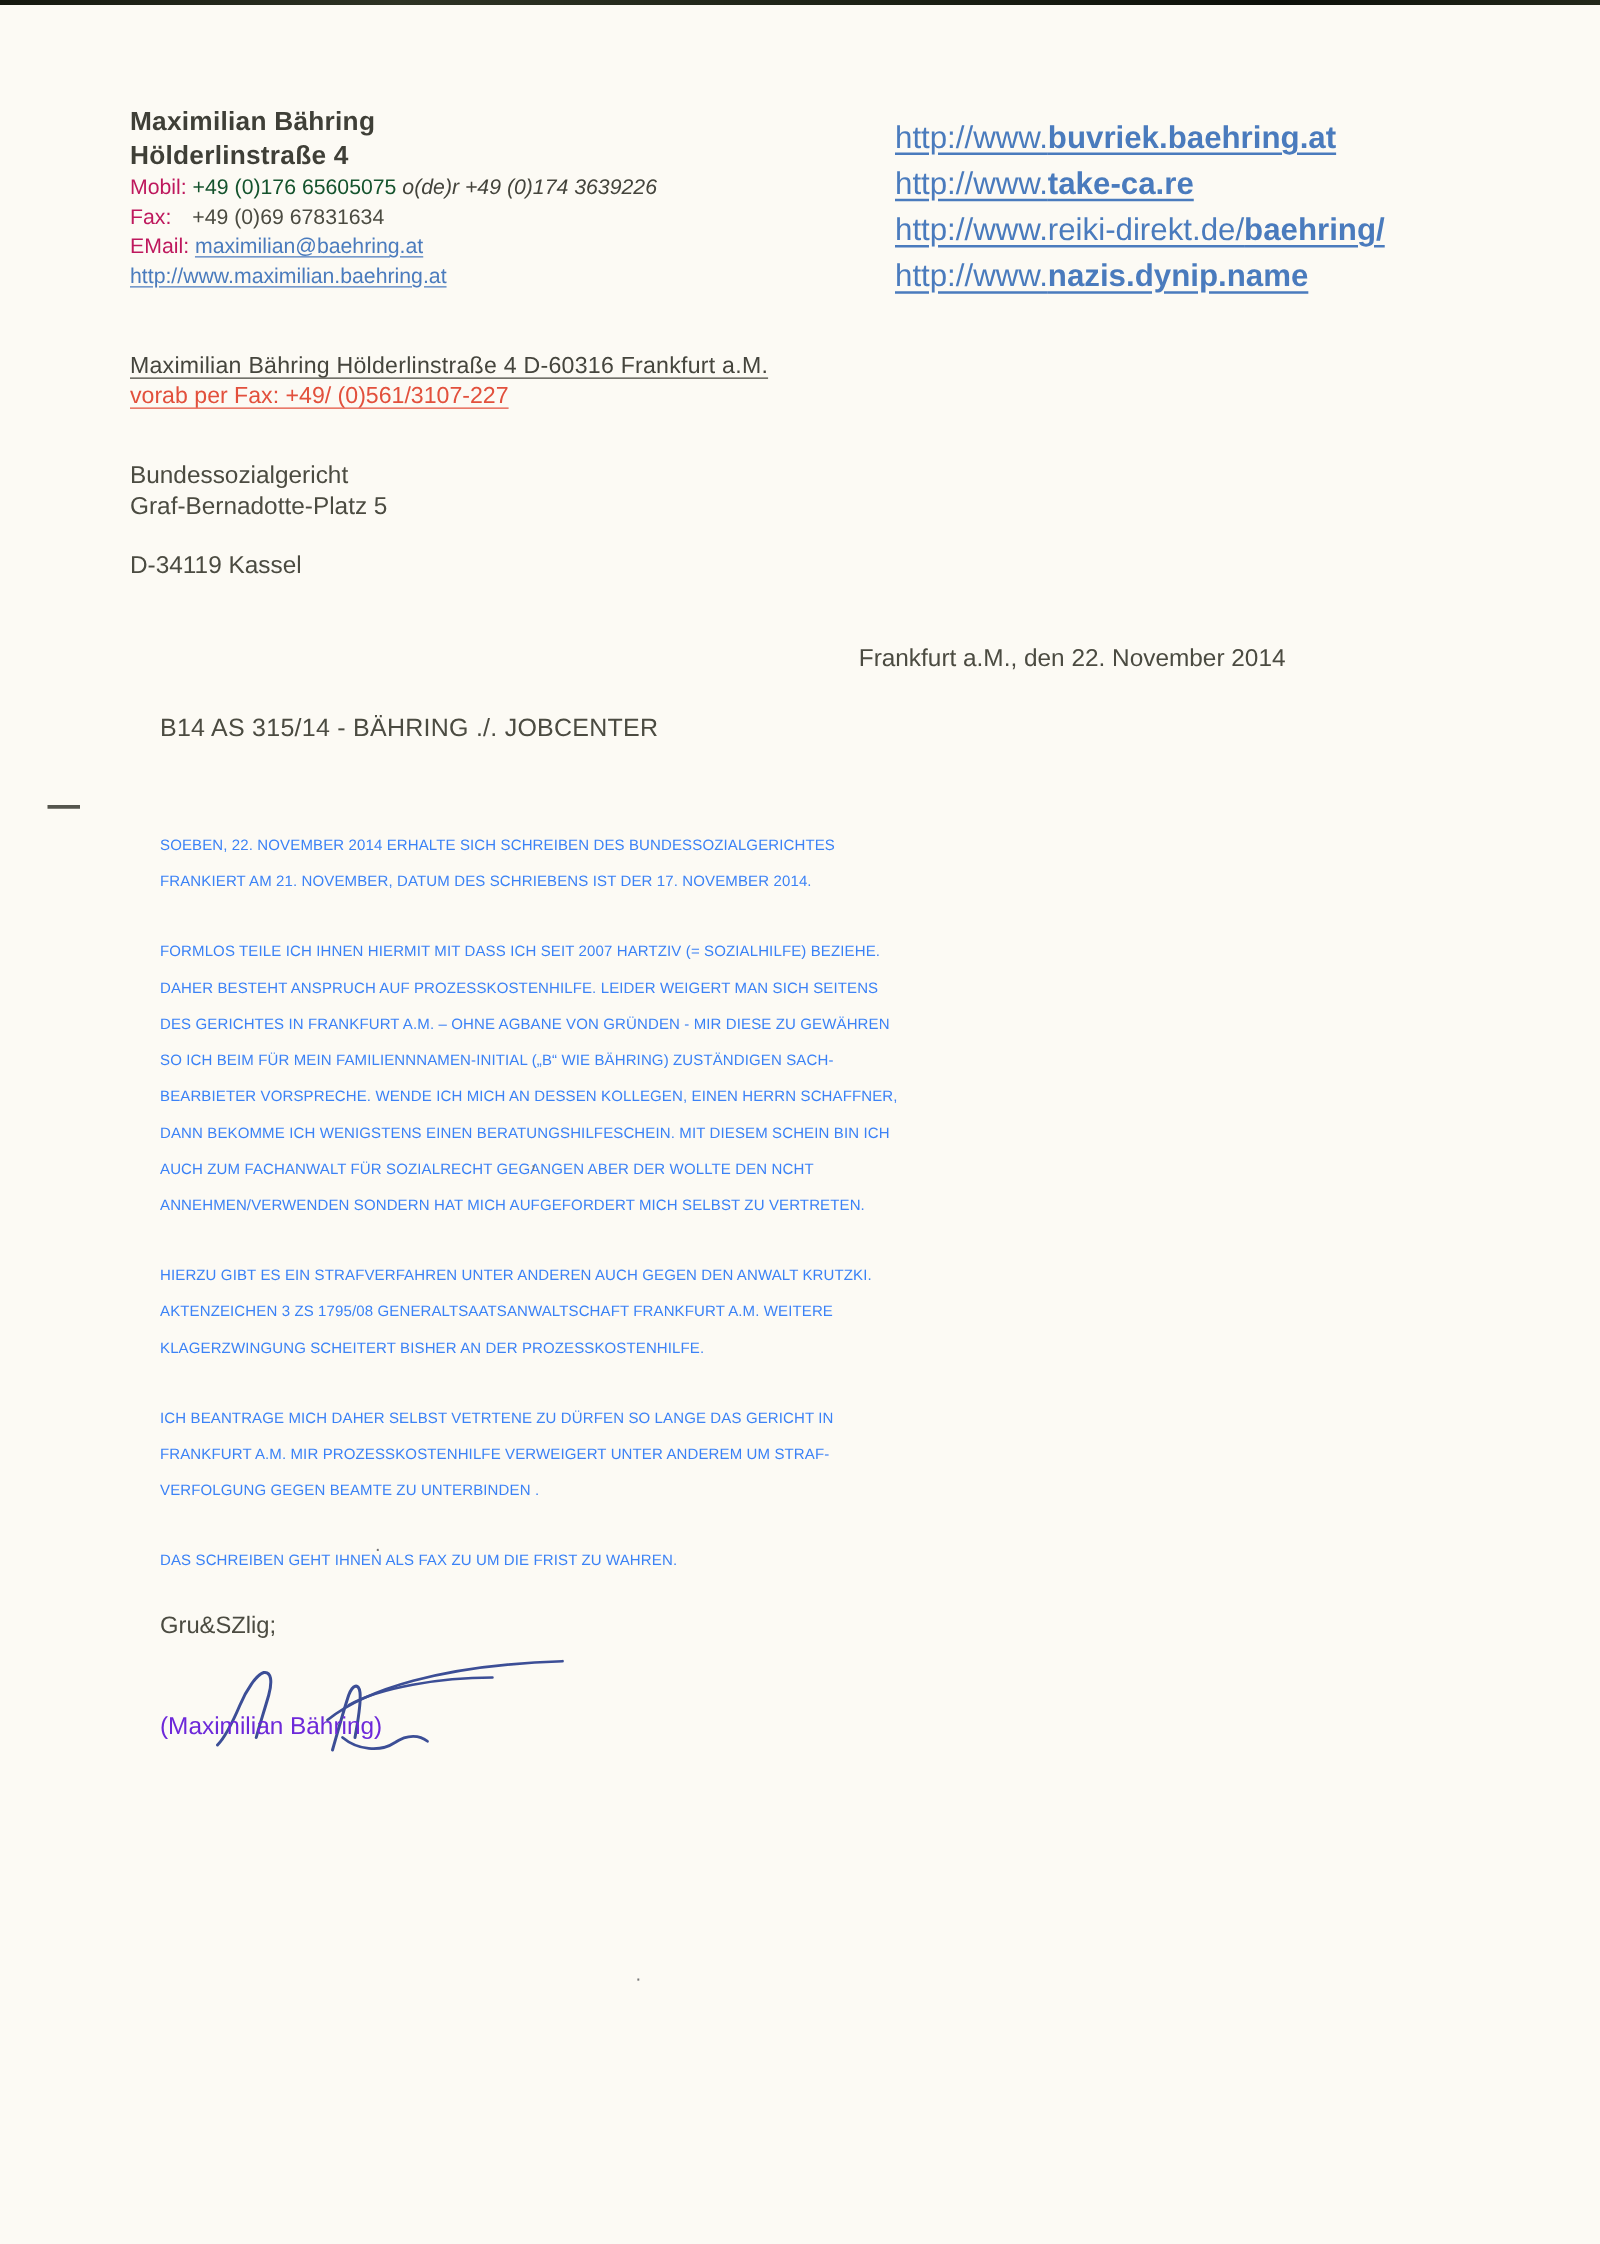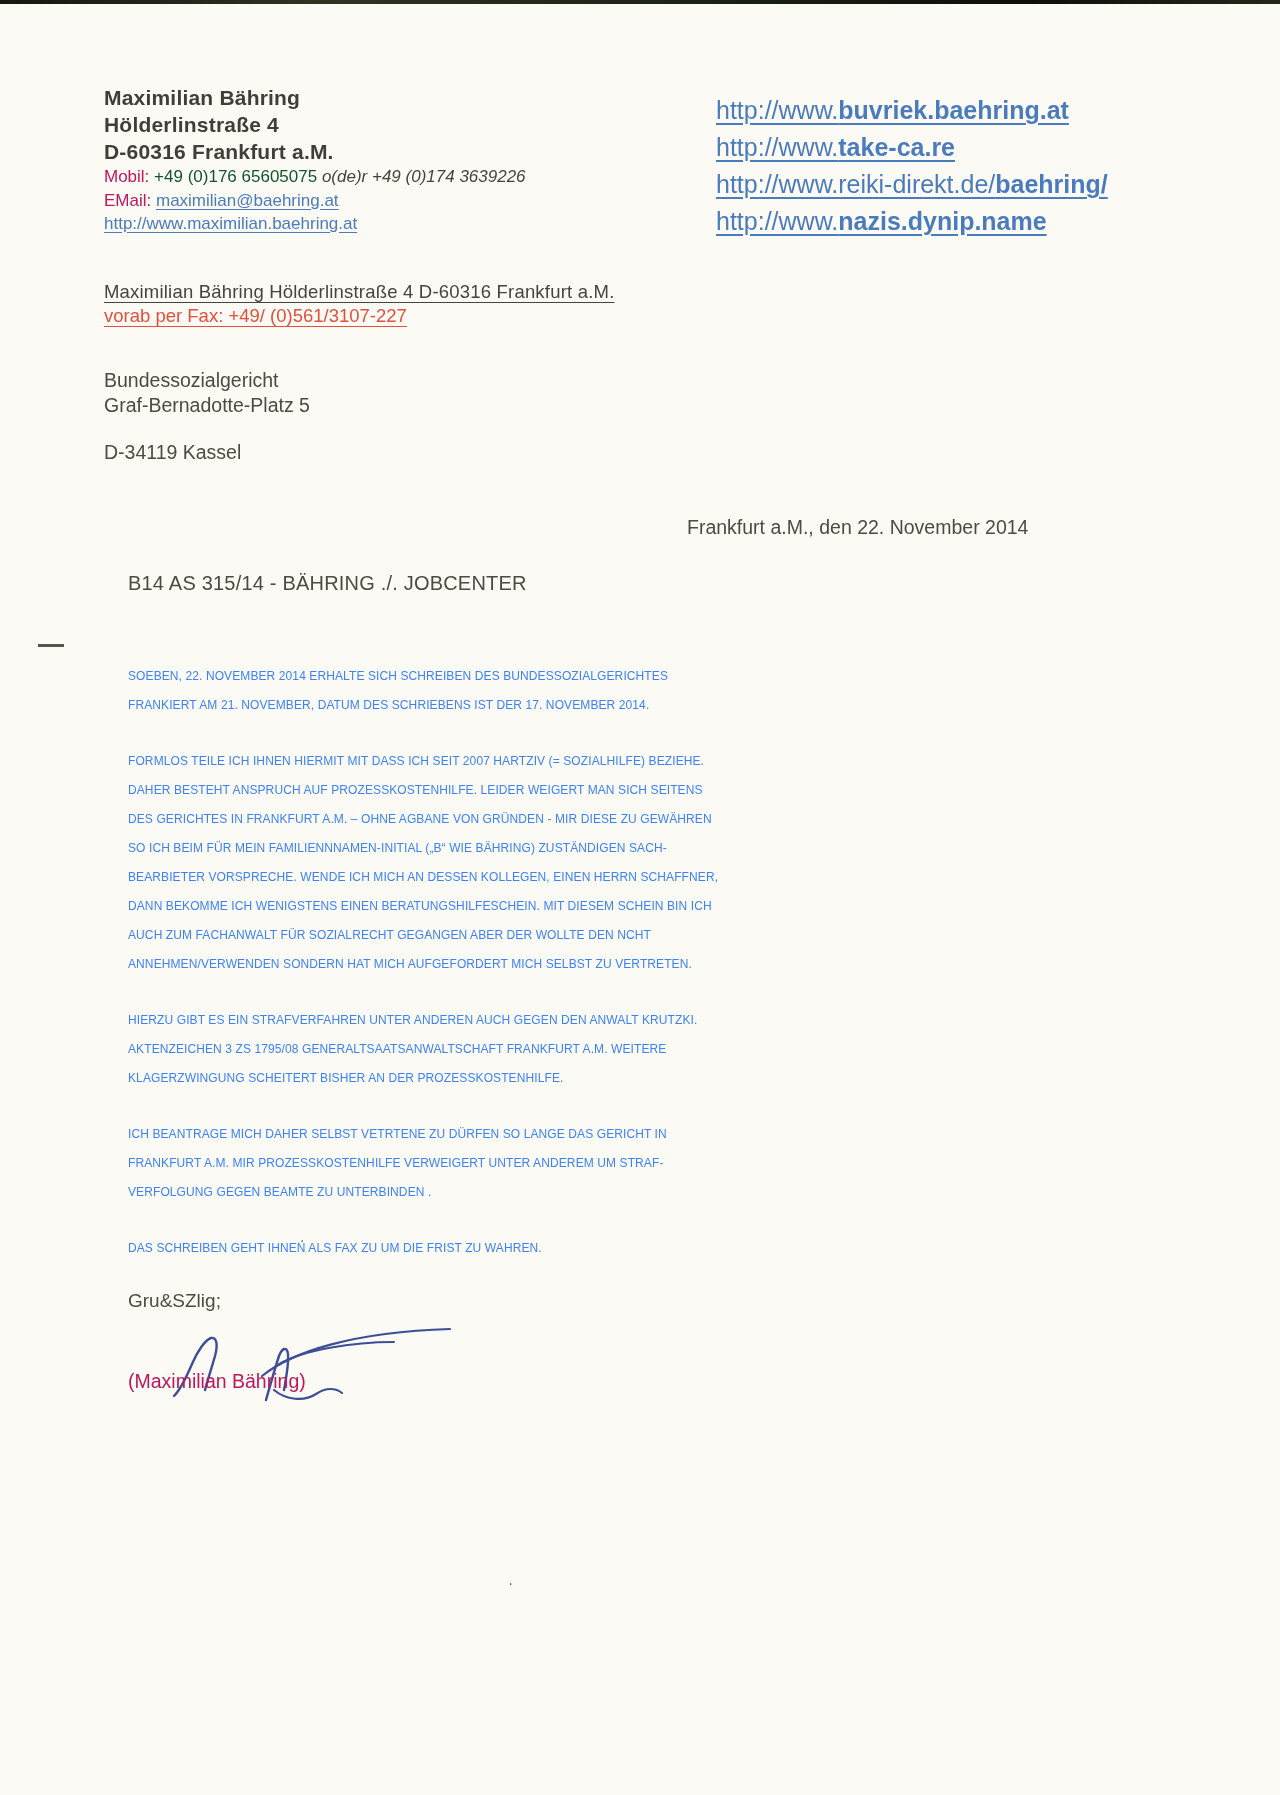--- a/index.html
+++ b/index.html
@@ -43,38 +43,41 @@
   .subject{position:absolute;left:128px;top:572px;font-size:20px;color:#4b4b41;letter-spacing:.2px;text-align:right;}
   .margin-dash{position:absolute;left:38px;top:644px;width:26px;height:2.5px;background:#55554d;}
   .body-text{position:absolute;left:128px;top:662px;width:960px;}
   .para{
     margin:0 0 27px 0;
     font-size:12px;line-height:29px;color:#3b82f6;
     white-space:pre-line;letter-spacing:.1px;
   }
   .closing{font-size:19px;color:#4b4b41;margin-top:12px;}
   .signature{display:block;margin:8px 0 -34px 34px;}
-  .sig-name{font-size:19.5px;color:#be185d;}
+  .sig-name{font-size:19.5px;color:#6d28d9;}
   .artifact{position:absolute;color:#777;font-size:16px;}
 </style>
 </head>
 <body>
 
 <div class="page">
 
   <div class="scan-edge"></div>
 
   <div class="sender">
     <div class="bold-line">Maximilian Bähring</div>
     <div class="bold-line">Hölderlinstraße 4</div>
-    <div class="bold-line">D-60316 Frankfurt a.M.</div>
     <div class="contact">
       <span class="lbl">Mobil:</span>
       <span class="mobil-red">+49 (0)176 65605075</span>
       <span class="mobil-alt">o(de)r +49 (0)174 3639226</span>
+    </div>
+    <div class="contact">
+      <span class="lbl">Fax:</span>
+      <span class="fax-val">+49 (0)69 67831634</span>
     </div>
     <div class="contact">
       <span class="lbl">EMail:</span>
       <span class="doclink">maximilian@baehring.at</span>
     </div>
     <div class="contact">
       <span class="doclink">http://www.maximilian.baehring.at</span>
     </div>
   </div>
 

